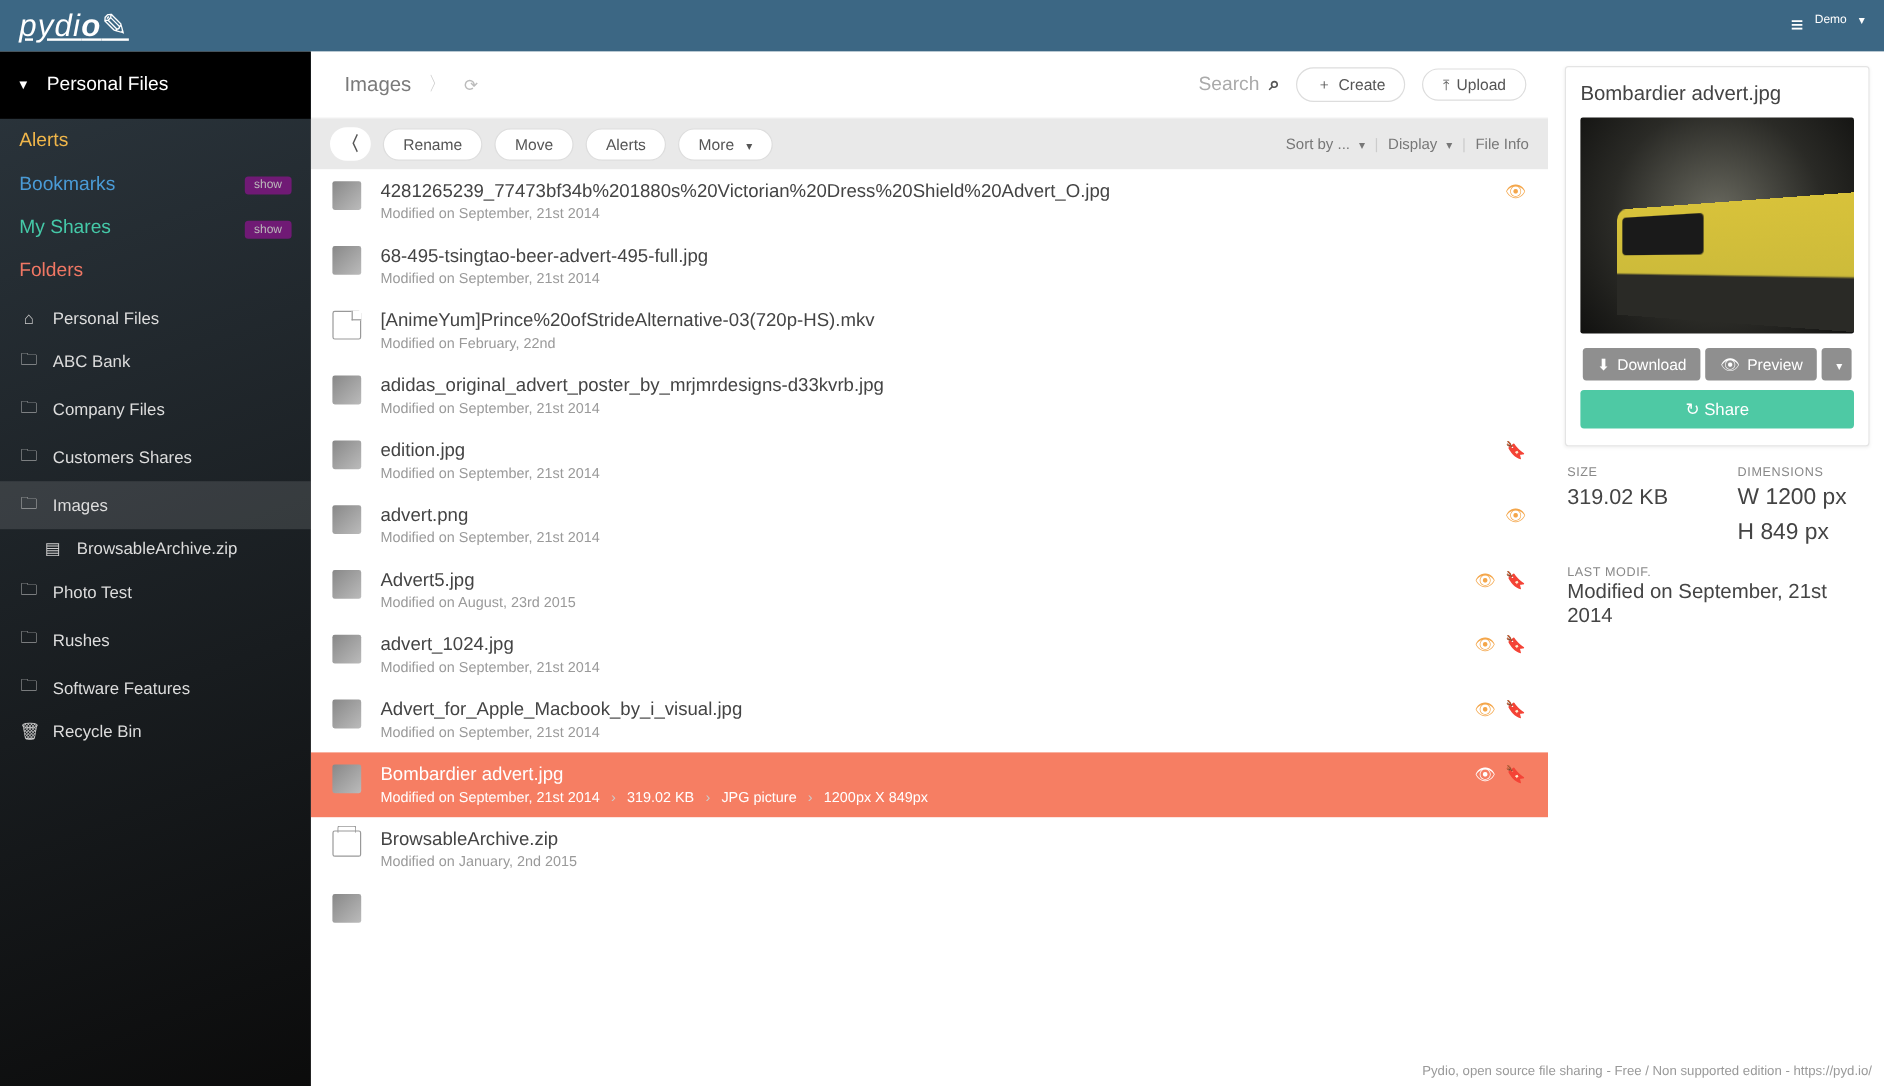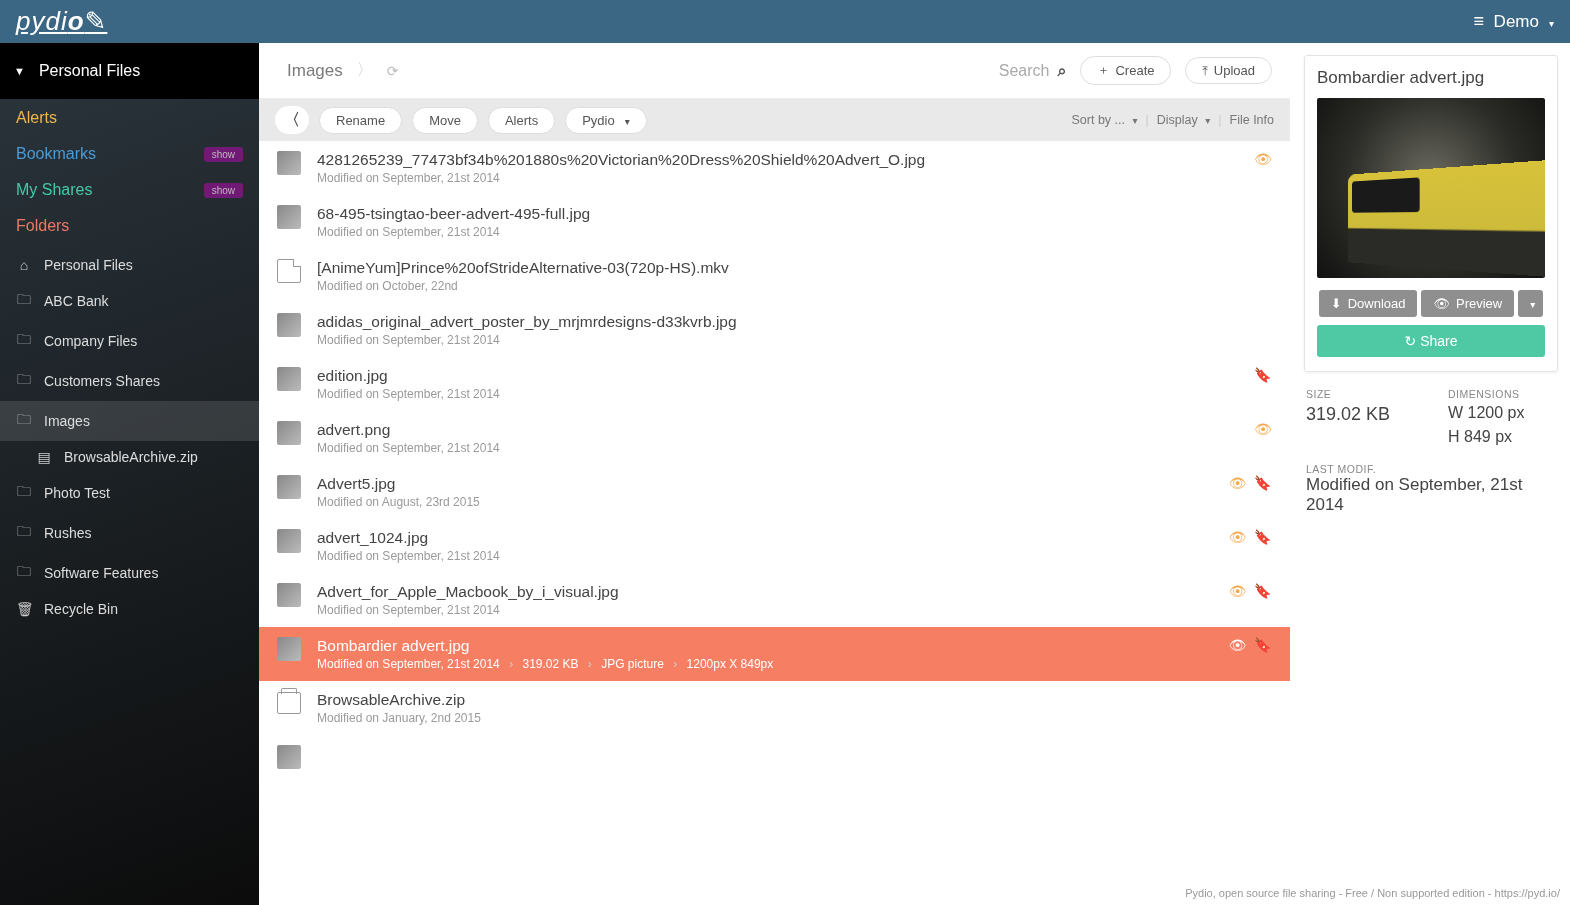--- a/index.html
+++ b/index.html
@@ -1,39 +1,39 @@
 <!DOCTYPE html>
 <html><head>
 <meta charset="utf-8">
 <style>
 * { margin: 0; padding: 0; box-sizing: border-box; font-family: -apple-system, BlinkMacSystemFont, "Segoe UI", Helvetica, Arial, sans-serif; }
 body { width: 1570px; height: 905px; overflow: hidden; background: #fff; }
 .topbar { height: 43px; background: #3c6784; display: flex; align-items: center; padding: 0 16px; color: #fff; }
 .logo { font-size: 26px; font-weight: 300; font-style: italic; letter-spacing: 1px; text-decoration: underline; }
 .logo-accent { font-weight: 700; }
-.topbar-right { margin-left: auto; display: flex; align-items: center; gap: 6px; font-size: 17px; }
+.topbar-right { margin-left: auto; display: flex; align-items: flex-start; gap: 6px; font-size: 10px; }
 .hamburger-icon { display: inline-block; width: 14px; }
 .hamburger-icon::before { content: "≡"; font-size: 18px; }
 .caret-down::after { content: "▾"; margin-left: 4px; font-size: 10px; }
 
 .layout { display: flex; height: calc(905px - 43px); }
 
 .sidebar { width: 259px; background: #1a1a1a; color: #ccc; position: relative; overflow: hidden; }
 .sidebar::before { content:""; position:absolute; inset:0; background: linear-gradient(160deg, rgba(60,80,95,0.5), rgba(10,10,10,0.9)); z-index:0; }
 .sidebar > * { position: relative; z-index: 1; }
 .ws-header { height: 56px; display: flex; align-items: center; padding: 0 14px; background: #000; color: #fff; font-size: 16px; position: relative; }
 .ws-header .chev { margin-right: 14px; font-size: 11px; color:#fff; }
 .ws-header::after { content:""; position:absolute; right:-20px; top:0; width:0; height:0; border-top:28px solid transparent; border-bottom:28px solid transparent; border-left:20px solid #000; }
 
 .side-section { padding: 10px 16px 2px; }
 .side-title { font-size: 16px; margin-bottom: 6px; display:flex; align-items:center; justify-content:space-between;}
 .pill-show { background:#701a75; color:#bbb; font-size:10px; padding:2px 8px; border-radius:3px; }
 .c-alerts { color: #f0b64a; }
 .c-bookmarks { color: #4a9bd6; }
-.c-myshares { color: #45c9a8; }
+.c-myshares { color: #45c9a8; align-items: flex-end; }
 .c-folders { color: #f07764; }
 .no-alerts { font-size: 12px; font-style: italic; color: #aaa; padding: 4px 2px 8px; }
 
 .tree { padding: 6px 0; }
 .tree-item { display:flex; align-items:center; gap:12px; padding: 8px 16px; font-size: 14px; color:#ddd; cursor:pointer; }
 .tree-item.active { background: rgba(255,255,255,0.12); }
 .tree-item.nested { padding-left: 36px; }
 .ticon { width:16px; text-align:center; font-size:14px; color:#ccc; }
 
 .main { flex:1; display:flex; flex-direction:column; background:#fff; min-width:0; }
@@ -85,21 +85,21 @@
 .gbtn { background:#8f8f8f; color:#fff; border:none; border-radius:3px; padding:6px 12px; font-size:13px; display:inline-flex; align-items:center; gap:6px; cursor:pointer;}
 .gbtn.small { padding:6px 8px; }
 .sharebtn { display:block; width:100%; margin-top:8px; background:#4ec9a4; color:#fff; border:none; border-radius:3px; padding:8px; font-size:14px; cursor:pointer; }
 .sharebtn::before { content:"↻ "; }
 
 .props { padding: 6px 4px 0 16px; }
 .prow { display:flex; gap:30px; margin-bottom:14px; }
 .pcol { flex:1; }
 .plabel { font-size:10.5px; color:#888; letter-spacing:0.5px; }
 .pval { font-size:18px; color:#444; margin-top:2px; line-height:1.4; }
-.pval.sm { font-size:16px; }
+.pval.sm { font-size:19px; }
 .plastmod { font-size:17px; color:#444; }
 
 .footer { position:absolute; right:10px; bottom:6px; font-size:11px; color:#999; }
 </style>
 </head>
 <body>
 
 <div class="topbar">
   <div class="logo">
     <span>pydi</span><span class="logo-accent">o</span><span style="font-style:normal">✎</span>
@@ -198,21 +198,21 @@
           <span>Upload</span>
         </button>
     </div>
 
     <div class="toolbar">
       <div class="tb-back">〈</div>
       <button class="btn-pill">Rename</button>
       <button class="btn-pill">Move</button>
       <button class="btn-pill">Alerts</button>
       <button class="btn-pill">
-          <span>Pydio</span>
+          <span>More</span>
           <span class="caret-down"></span>
         </button>
       <div class="spacer"></div>
       <div class="tb-right">
         <span><span>Sort by ...</span> <span class="caret-down"></span></span>
         <span class="tb-sep">|</span>
         <span><span>Display</span> <span class="caret-down"></span></span>
         <span class="tb-sep">|</span>
         <span>File Info</span>
       </div>
@@ -240,21 +240,21 @@
             <div class="meta">Modified on September, 21st 2014</div>
           </div>
           <div class="row-icons"></div>
         </div>
         <div class="row">
           <div class="thumb">
             <div class="thumb-box"></div>
           </div>
           <div class="finfo">
             <div class="fname">[AnimeYum]Prince%20ofStrideAlternative-03(720p-HS).mkv</div>
-            <div class="meta">Modified on October, 22nd</div>
+            <div class="meta">Modified on February, 22nd</div>
           </div>
           <div class="row-icons"></div>
         </div>
         <div class="row">
           <div class="thumb">
             <div class="thumb-img"></div>
           </div>
           <div class="finfo">
             <div class="fname">adidas_original_advert_poster_by_mrjmrdesigns-d33kvrb.jpg</div>
             <div class="meta">Modified on September, 21st 2014</div>

